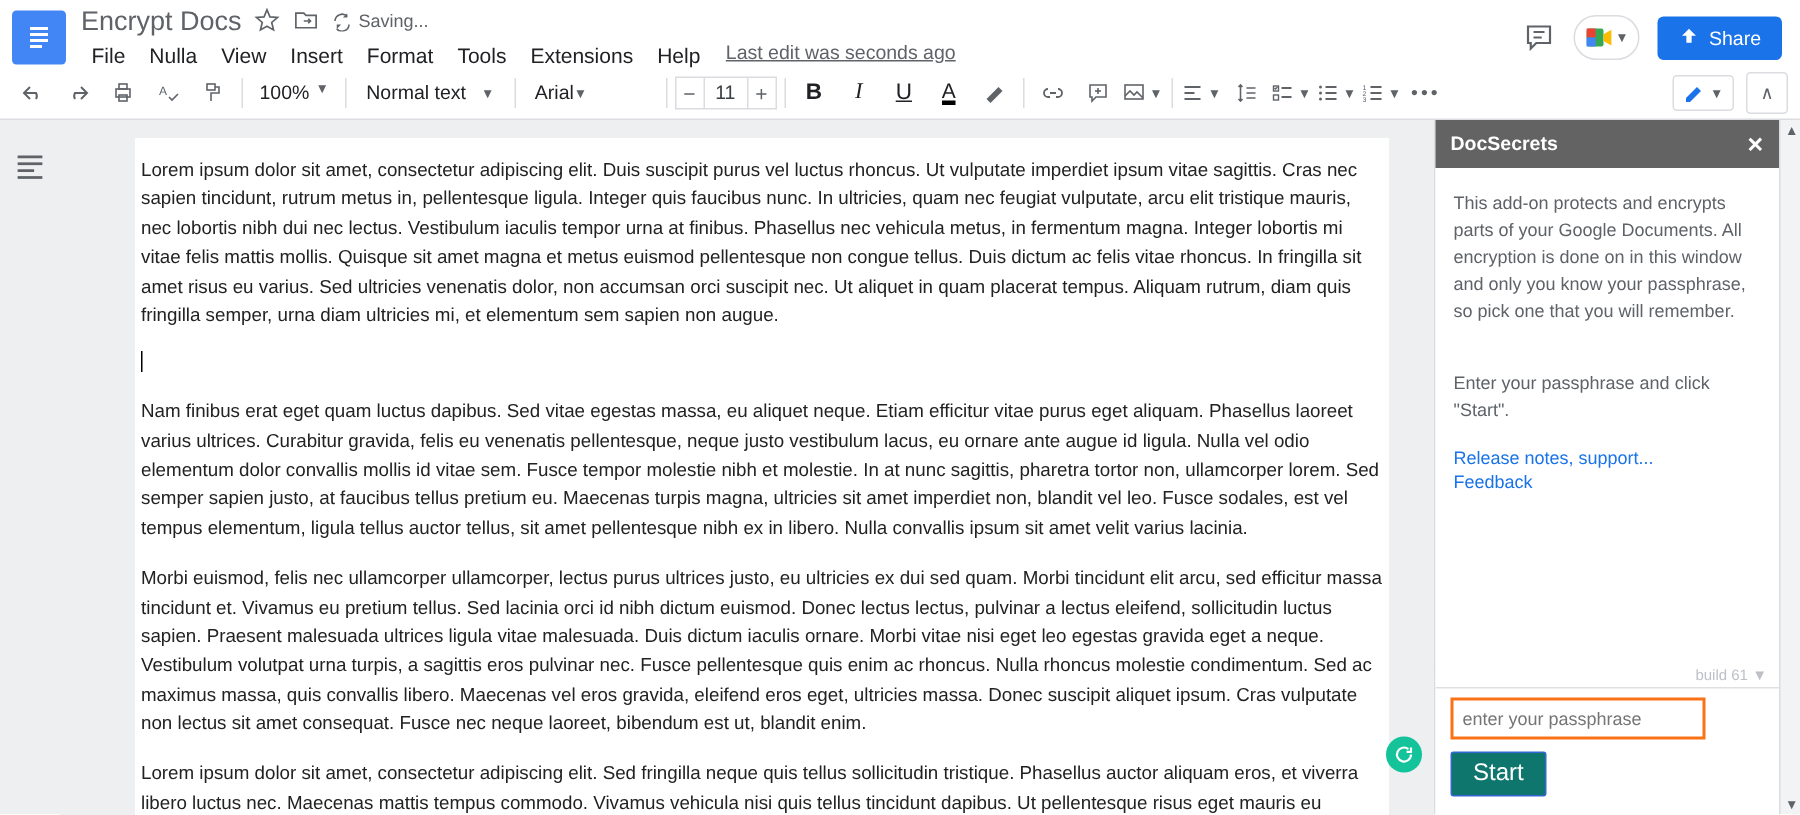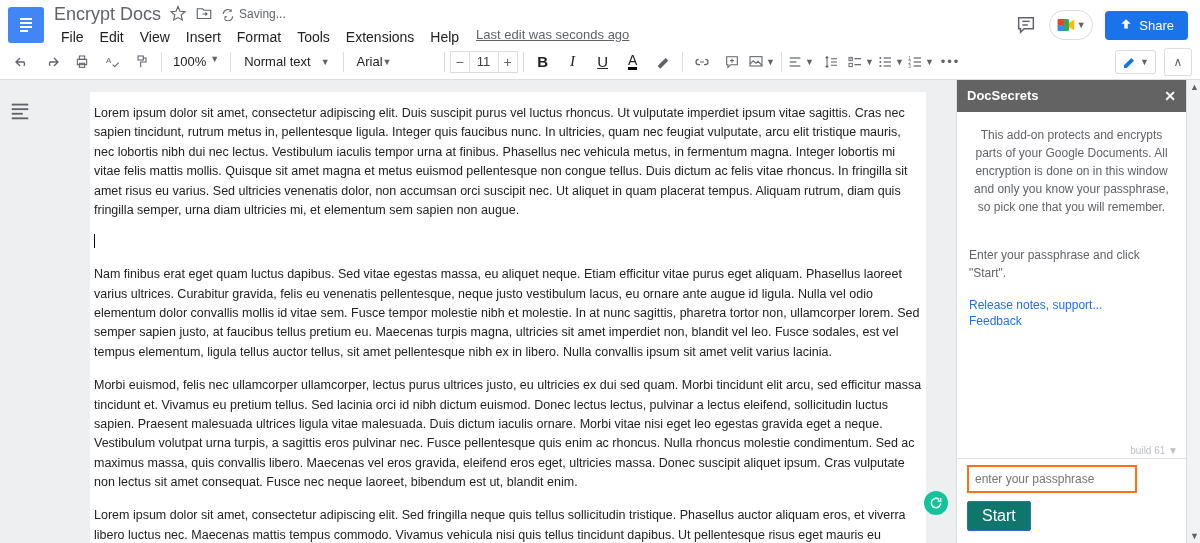--- a/index.html
+++ b/index.html
@@ -46,21 +46,21 @@
 .doc-page { background: #fff; padding: 12px 0 30px 0; min-height: 460px; }
 .doc-para { font-size: 12.5px; line-height: 1.55; color: #222; margin-bottom: 14px; padding: 0 4px; }
 .cursor-line { height: 14px; width: 1px; background: #000; margin-left: 4px; margin-bottom: 14px; display: inline-block; }
 .grammarly-badge { position: absolute; right: 8px; bottom: 28px; width: 24px; height: 24px; background: #15c39a; border-radius: 50%; display: flex; align-items: center; justify-content: center; color: #fff; }
 
 
 .sidebar { width: 230px; background: #f8f9fa; border-left: 1px solid #dadce0; display: flex; flex-direction: column; }
 .sb-header { background: #636363; color: #fff; padding: 8px 10px; font-size: 13px; font-weight: bold; display: flex; align-items: flex-start; justify-content: space-between; }
 .sb-close { cursor: pointer; font-size: 14px; }
 .sb-body { padding: 14px 12px; font-size: 12px; color: #5f6368; flex: 1; overflow-y: auto; background: #fff; }
-.sb-intro { line-height: 1.5; margin-bottom: 30px; text-align: center; }
+.sb-intro { line-height: 1.5; margin-bottom: 30px; }
 .sb-instruction { line-height: 1.5; margin-bottom: 16px; }
 .sb-link { color: #1a73e8; cursor: pointer; font-size: 12px; margin-bottom: 2px; }
 .sb-build { font-size: 10px; color: #bdc1c6; text-align: right; padding: 2px 8px; background:#fff; }
 .sb-pass-section { padding: 6px 10px 12px 10px; background: #fff; border-top: 1px solid #e0e0e0; }
 .sb-pass-label { font-size: 13px; font-weight: bold; color: #3c4043; margin-bottom: 4px; position: relative; }
 .sb-pass-input { width: 170px; padding: 5px 6px; border: 2px solid #f97316; font-size: 12px; outline: none; }
 .sb-start-btn { margin-top: 8px; background: #0f766e; color: #fff; border: 1px solid #3367d6; padding: 5px 14px; font-size: 16px; cursor: pointer; border-radius: 2px; }
 .side-scrollbar { width: 14px; background: #f1f3f4; border-left: 1px solid #dadce0; position: relative; }
 .scroll-up-arrow { position: absolute; top: 2px; left: 3px; font-size: 9px; color: #5f6368; }
 .scroll-down-arrow { position: absolute; bottom: 2px; left: 3px; font-size: 9px; color: #5f6368; }
@@ -91,21 +91,21 @@
       <span class="saving">
         <svg width="14" height="14" viewBox="0 0 24 24">
             <path fill="none" stroke="#5f6368" stroke-width="1.8" d="M4 12a8 8 0 0 1 14-5m2 9a8 8 0 0 1-14 5"></path>
             <path fill="#5f6368" d="M18 3v5h-5zM6 21v-5h5z"></path>
           </svg>
         <span>Saving...</span>
       </span>
     </div>
     <div class="menu-row">
       <span class="menu-item">File</span>
-      <span class="menu-item">Edit</span>
+      <span class="menu-item">Nulla</span>
       <span class="menu-item">View</span>
       <span class="menu-item">Insert</span>
       <span class="menu-item">Format</span>
       <span class="menu-item">Tools</span>
       <span class="menu-item">Extensions</span>
       <span class="menu-item">Help</span>
       <span class="last-edit">Last edit was seconds ago</span>
     </div>
   </div>
   <div class="title-right">

